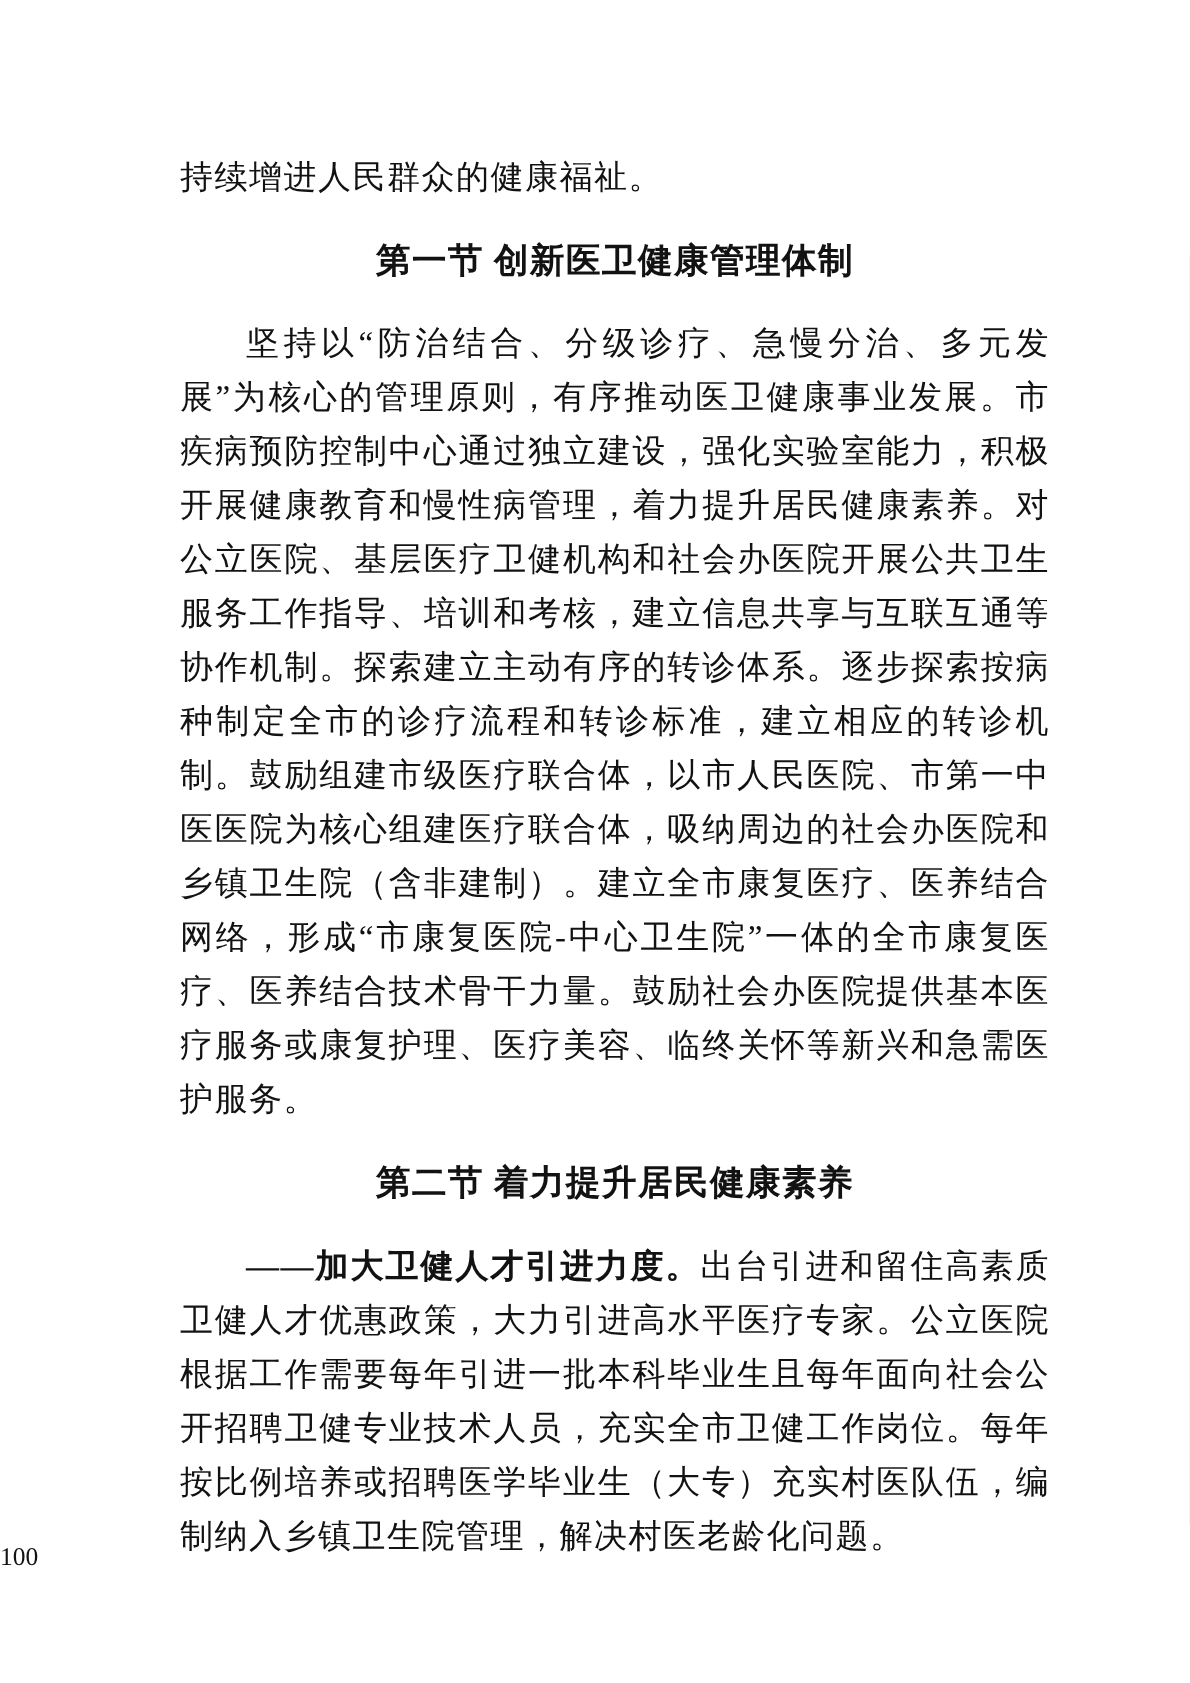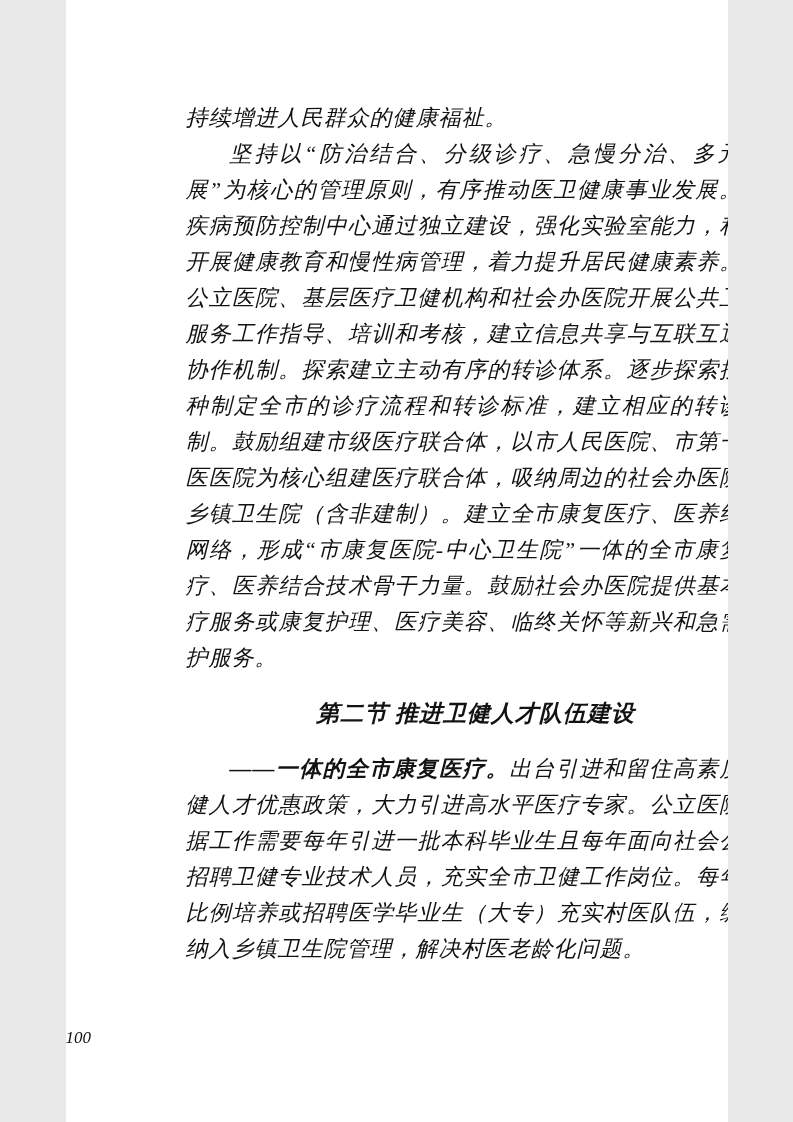--- a/index.html
+++ b/index.html
@@ -2,28 +2,27 @@
 <html><head>
 <meta charset="utf-8">
 <style>
   html, body {
     margin: 0;
     padding: 0;
     background: #e8e8e8;
   }
   .sheet {
     position: relative;
-    width: 662px;
+    width: 793px;
     height: 1122px;
     margin: 0 auto;
     background: #ffffff;
     overflow: hidden;
     font-family: "Liberation Serif", "DejaVu Serif", serif;
     color: #121212;
-    font-style: italic;
   }
   .content {
     position: absolute;
     left: 120px;
     top: 100px;
     width: 580px;
   }
   p.body-text {
     margin: 0;
     font-size: 22px;
@@ -58,23 +57,24 @@
   }
 </style>
 </head>
 <body>
 
 <div class="sheet">
   <div class="content">
 
     <p class="body-text">持续增进人民群众的健康福祉。</p>
 
+    <h2 class="section-heading">第一节 创新医卫健康管理体制</h2>
 
     <p class="body-text first-line-indent">坚持以“防治结合、分级诊疗、急慢分治、多元发展”为核心的管理原则，有序推动医卫健康事业发展。市疾病预防控制中心通过独立建设，强化实验室能力，积极开展健康教育和慢性病管理，着力提升居民健康素养。对公立医院、基层医疗卫健机构和社会办医院开展公共卫生服务工作指导、培训和考核，建立信息共享与互联互通等协作机制。探索建立主动有序的转诊体系。逐步探索按病种制定全市的诊疗流程和转诊标准，建立相应的转诊机制。鼓励组建市级医疗联合体，以市人民医院、市第一中医医院为核心组建医疗联合体，吸纳周边的社会办医院和乡镇卫生院（含非建制）。建立全市康复医疗、医养结合网络，形成“市康复医院-中心卫生院”一体的全市康复医疗、医养结合技术骨干力量。鼓励社会办医院提供基本医疗服务或康复护理、医疗美容、临终关怀等新兴和急需医护服务。</p>
 
-    <h2 class="section-heading">第二节 推进卫健人才队伍建设</h2>
+    <h2 class="section-heading">第二节 着力提升居民健康素养</h2>
 
-    <p class="body-text first-line-indent"><span class="bold-lead">——一体的全市康复医疗。</span><span>出台引进和留住高素质卫健人才优惠政策，大力引进高水平医疗专家。公立医院根据工作需要每年引进一批本科毕业生且每年面向社会公开招聘卫健专业技术人员，充实全市卫健工作岗位。每年按比例培养或招聘医学毕业生（大专）充实村医队伍，编制纳入乡镇卫生院管理，解决村医老龄化问题。</span></p>
+    <p class="body-text first-line-indent"><span class="bold-lead">——加大卫健人才引进力度。</span><span>出台引进和留住高素质卫健人才优惠政策，大力引进高水平医疗专家。公立医院根据工作需要每年引进一批本科毕业生且每年面向社会公开招聘卫健专业技术人员，充实全市卫健工作岗位。每年按比例培养或招聘医学毕业生（大专）充实村医队伍，编制纳入乡镇卫生院管理，解决村医老龄化问题。</span></p>
 
   </div>
 
   <div class="page-number">100</div>
 </div>
 
 </body></html>

